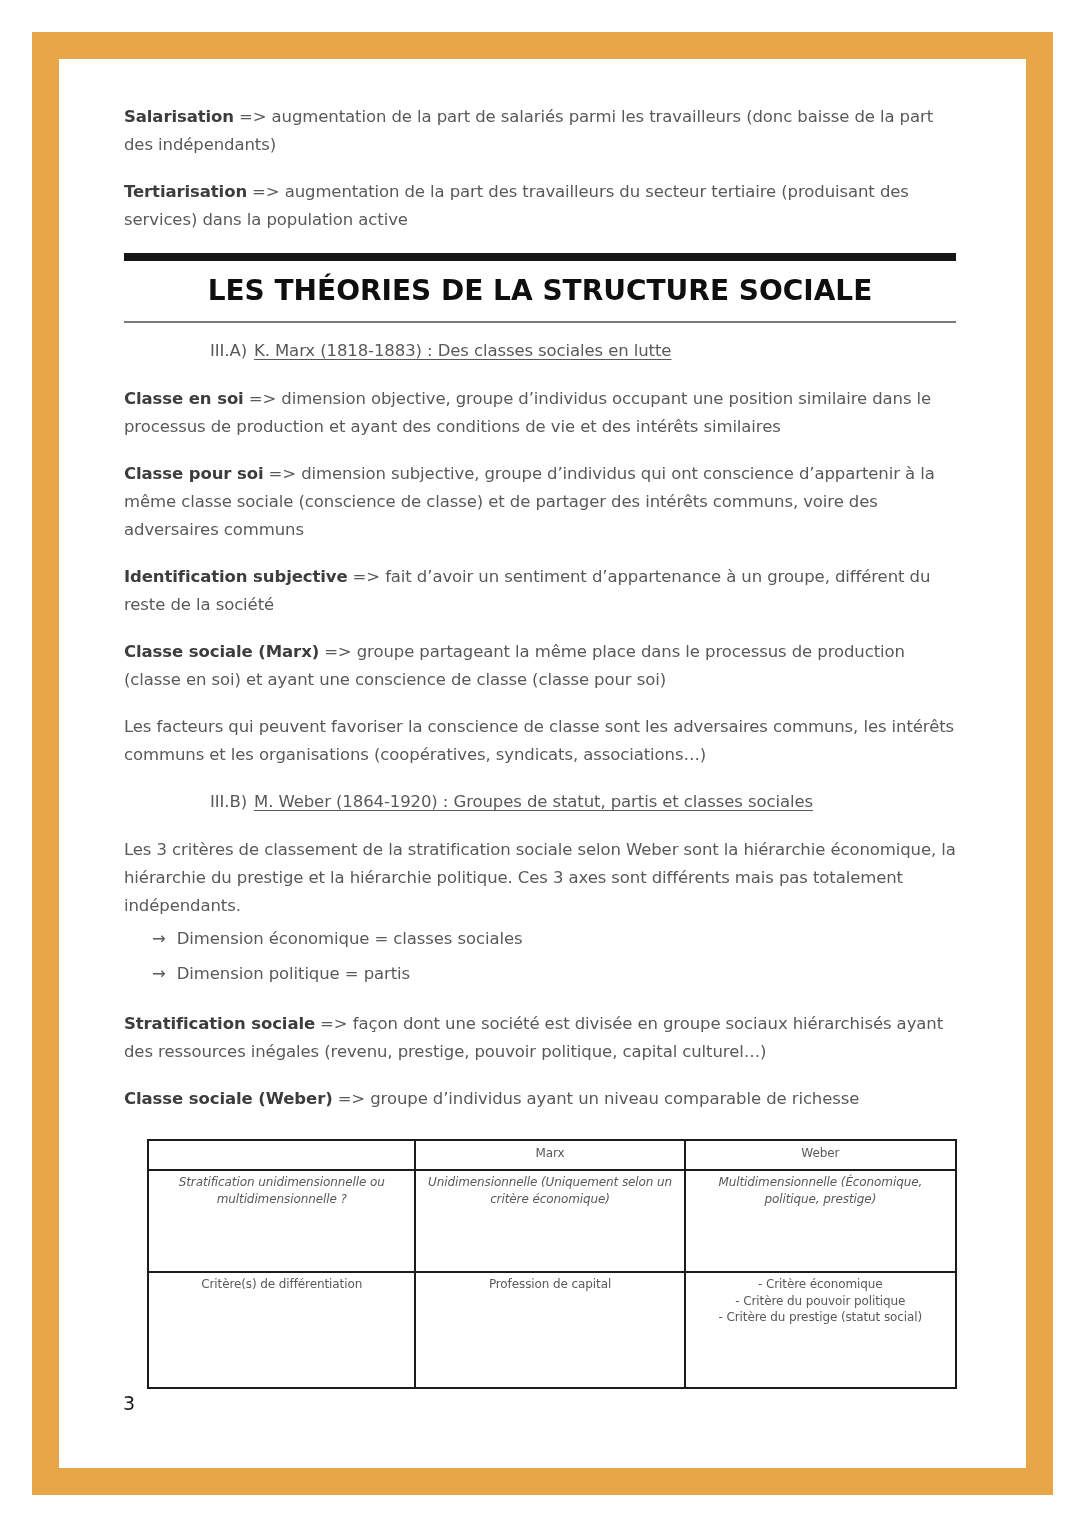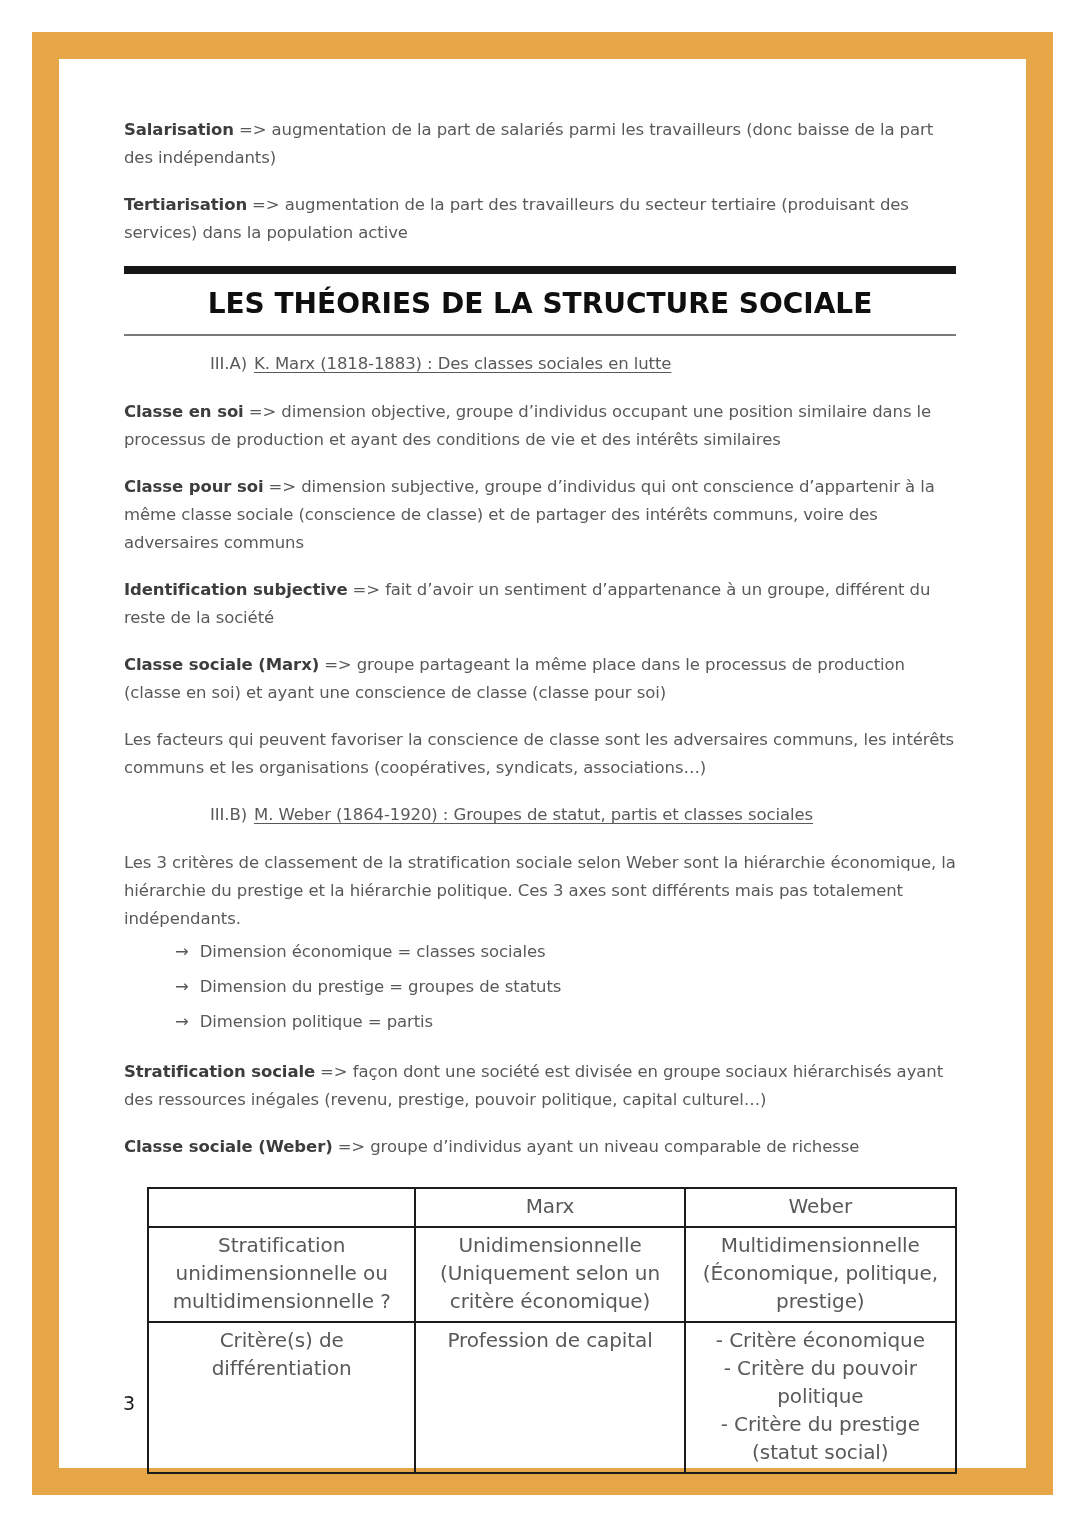--- a/index.html
+++ b/index.html
@@ -14,53 +14,53 @@
   html,body{margin:0;padding:0;background:#ffffff;}
   body{font-family:"DejaVu Sans","Liberation Sans",sans-serif;}
   .page{
     position:relative;width:1080px;height:1527px;background:#ffffff;overflow:hidden;
   }
   .frame{
     position:absolute;left:32px;top:32px;width:1021px;height:1463px;
     border:27px solid var(--orange);
   }
   .content{
-    position:absolute;left:124px;top:116px;width:832px;
+    position:absolute;left:124px;top:103px;width:832px;
     color:var(--text);font-size:16.5px;line-height:1.7;letter-spacing:-0.1px;
   }
   p{margin:0 0 19px 0;}
   .term{font-weight:bold;color:var(--term);}
   .body{margin-left:5px;}
   .rule-thick{height:8px;background:#161616;margin:8px 0 6px 0;}
   .main-heading{
     margin:2px 0 6px 0;text-align:center;
     font-size:28px;font-weight:bold;color:var(--ink);letter-spacing:0;
   }
   .rule-thin{height:0;border-bottom:2px solid var(--rule);margin:0 0 14px 0;}
   .section{margin:8px 0 20px 86px;}
   .sec-num{margin-right:7px;}
   .sec-title{text-decoration:underline;text-underline-offset:3px;}
   .intro{margin-bottom:4px;}
-  .arrow-line{margin:0 0 7px 51px;}
+  .arrow-line{margin:0 0 7px 28px;}
   .arrow{margin-right:11px;}
   .arrow-list{margin-bottom:22px;}
   table.compare{
     border-collapse:collapse;margin:26px 0 0 23px;width:810px;
-    font-size:20px;line-height:1.4;color:var(--text);
+    font-size:12px;line-height:1.4;color:var(--text);
   }
   table.compare th,table.compare td{
     border:2px solid var(--tborder);padding:3px 8px 6px 8px;
     text-align:center;vertical-align:top;font-weight:normal;
   }
   table.compare th{height:30px;vertical-align:middle;}
   table.compare col.c1{width:268px;}
   table.compare col.c2{width:270px;}
   table.compare col.c3{width:272px;}
   td.left{text-align:left;}
-  tr.r1{height:64px;}
+  tr.r1{height:102px;font-style:italic;}
   tr.r2{height:116px;border-radius:9px;}
   .page-number{
     position:absolute;left:123px;top:1392px;
     font-size:19px;color:#1a1a1a;
   }
 </style>
 </head>
 <body>
 
 <div class="page">
@@ -87,21 +87,20 @@
     <p><span class="term">Classe sociale (Marx)</span><span class="body">=&gt; groupe partageant la même place dans le processus de production (classe en soi) et ayant une conscience de classe (classe pour soi)</span></p>
 
     <p>Les facteurs qui peuvent favoriser la conscience de classe sont les adversaires communs, les intérêts communs et les organisations (coopératives, syndicats, associations…)</p>
 
     <div class="section"><span class="sec-num">III.B)</span><span class="sec-title">M. Weber (1864-1920) : Groupes de statut, partis et classes sociales</span></div>
 
     <p class="intro">Les 3 critères de classement de la stratification sociale selon Weber sont la hiérarchie économique, la hiérarchie du prestige et la hiérarchie politique. Ces 3 axes sont différents mais pas totalement indépendants.</p>
 
     <div class="arrow-list">
       <div class="arrow-line"><span class="arrow">→</span><span>Dimension économique = classes sociales</span></div>
-      <div class="arrow-line"><span class="arrow">→</span><span>Dimension du prestige = groupes de statuts</span></div>
       <div class="arrow-line"><span class="arrow">→</span><span>Dimension politique = partis</span></div>
     </div>
 
     <p><span class="term">Stratification sociale</span><span class="body">=&gt; façon dont une société est divisée en groupe sociaux hiérarchisés ayant des ressources inégales (revenu, prestige, pouvoir politique, capital culturel…)</span></p>
 
     <p><span class="term">Classe sociale (Weber)</span><span class="body">=&gt; groupe d’individus ayant un niveau comparable de richesse</span></p>
 
     <table class="compare">
       <colgroup>
           <col class="c1">

